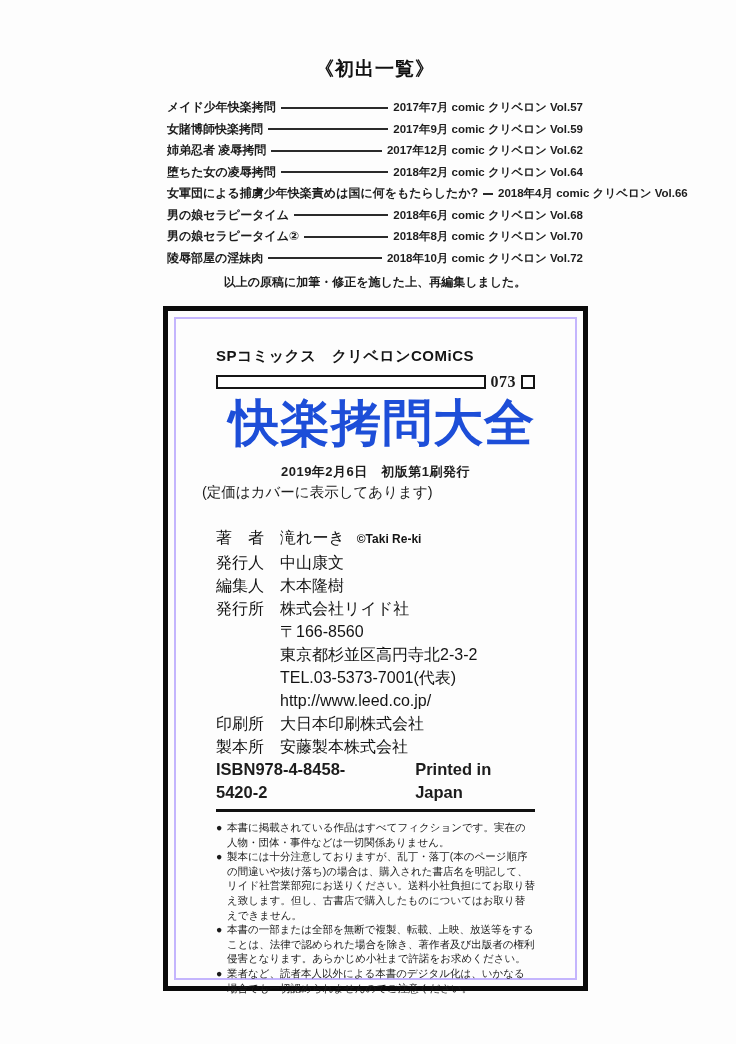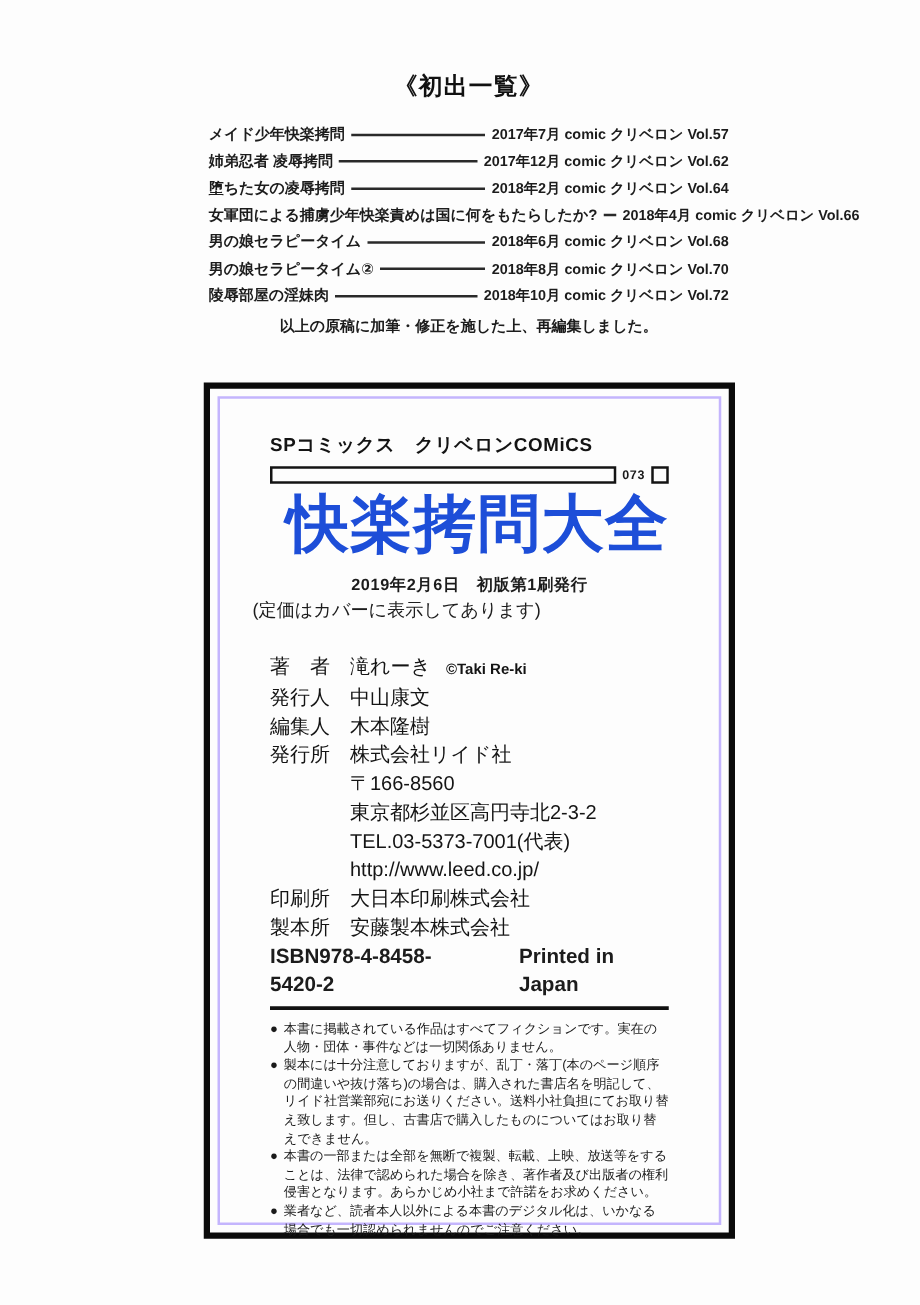--- a/index.html
+++ b/index.html
@@ -34,21 +34,21 @@
     border:5px solid #0b0b0b; padding:6px; background:#fdfdfd;
   }
   .colophon-inner {
     width:100%; height:100%;
     border:2px solid #c4b5fd;
     padding:28px 40px 0 40px;
   }
   .series { font-size:15px; font-weight:600; letter-spacing:.5px; color:#141414; }
   .numbar { display:flex; align-items:center; margin-top:7px; }
   .numbar-rect { flex:1 1 auto; height:14px; border:2px solid #141414; background:#fdfdfd; }
-  .numbar-num { font-size:10px; font-weight:bold; margin:0 5px; letter-spacing:.5px; }
+  .numbar-num { font-size:16px; font-weight:bold; margin:0 5px; letter-spacing:.5px;font-family:Liberation Serif, serif; }
   .numbar-sq { flex:0 0 auto; width:14px; height:14px; border:2px solid #141414; background:#fdfdfd; }
   .book-title {
     margin-top:6px; font-size:50px; line-height:52px; font-weight:900;
     letter-spacing:1px; color:#1d4ed8; white-space:nowrap;text-align:right;
   }
   .edition { margin-top:14px; font-size:13px; font-weight:600; letter-spacing:.5px;text-align:center; }
   .price-note { margin-top:2px; font-size:14.5px; font-weight:500; margin-left:-14px; }
 
   .credits { margin-top:24px; font-size:16px; font-weight:500; color:#141414; }
   .credit-row { display:flex; line-height:23px; }
@@ -71,20 +71,25 @@
 
 <div class="page">
 
   <section class="pub-section">
     <div class="pub-title">《初出一覧》</div>
 
     <div class="pub-row">
       <span class="pub-work">メイド少年快楽拷問</span>
       <span class="pub-leader"></span>
       <span class="pub-source">2017年7月 comic クリベロン Vol.57</span>
+    </div>
+    <div class="pub-row">
+      <span class="pub-work">女賭博師快楽拷問</span>
+      <span class="pub-leader"></span>
+      <span class="pub-source">2017年9月 comic クリベロン Vol.59</span>
     </div>
     <div class="pub-row">
       <span class="pub-work">姉弟忍者 凌辱拷問</span>
       <span class="pub-leader"></span>
       <span class="pub-source">2017年12月 comic クリベロン Vol.62</span>
     </div>
     <div class="pub-row">
       <span class="pub-work">堕ちた女の凌辱拷問</span>
       <span class="pub-leader"></span>
       <span class="pub-source">2018年2月 comic クリベロン Vol.64</span>

